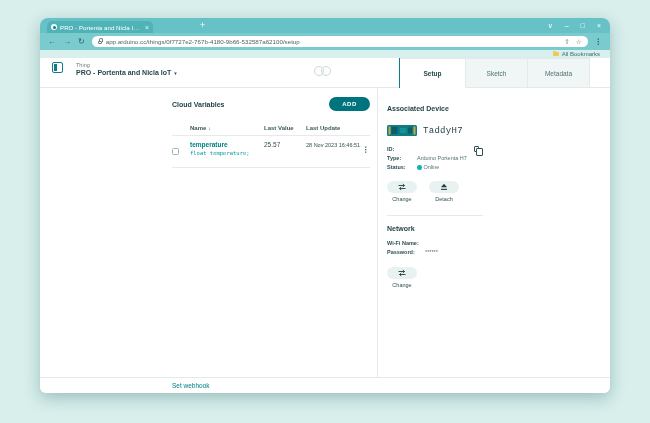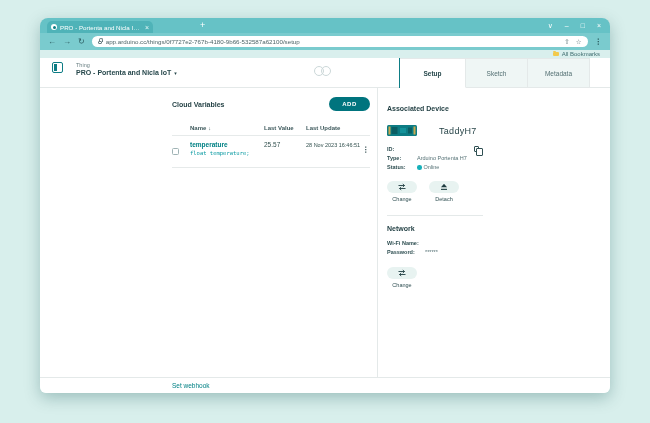--- a/index.html
+++ b/index.html
@@ -78,21 +78,21 @@
   .vrow.data { padding:5px 0 8px; border-bottom:1px solid #e6eaea; }
   .name-h { display:flex; gap:2px; align-items:center; }
   .sort { font-size:5.5px; }
   .checkbox { width:7px; height:7px; border:1px solid #9fb3b5; border-radius:1.5px; display:inline-block; margin-top:1px; }
   .var-name { font-size:6.5px; font-weight:bold; color:#008184; display:block; }
   .var-decl { font-size:5.5px; color:#0a9aa2; font-family:"DejaVu Sans Mono", monospace; display:block; margin-top:2px; }
   .cell-val { font-size:6.5px; color:#33514f; }
   .cell-upd { font-size:5.5px; color:#33514f; padding-top:1px; }
   .kebab { font-size:7.5px; font-weight:bold; color:#1f3d41; line-height:8px; align-self:center; }
 
-  .device-row { display:flex; align-items:center; gap:22px; margin-top:9px; }
+  .device-row { display:flex; align-items:center; gap:6px; margin-top:9px;font-family:Liberation Mono, monospace; }
   .device-name { font-size:9px; color:#1f3d41; letter-spacing:.3px; }
   .fields { position:relative; width:92px; margin-top:8px; }
   .field { display:flex; gap:4px; font-size:5.5px; line-height:9px; }
   .field .lbl { width:26px; font-weight:bold; color:#2f4f52; flex:0 0 auto; }
   .field .val { color:#567276; display:flex; align-items:center; gap:2px; }
   .copy { position:absolute; right:0; top:1px; width:5px; height:6px; border:1px solid #2f4f52; border-radius:1px; }
   .copy::before { content:""; position:absolute; left:1px; top:1px; width:5px; height:6px;
                   border:1px solid #2f4f52; border-radius:1px; background:#fff; }
   .dot { width:4.5px; height:4.5px; border-radius:50%; background:#16b0b9; display:inline-block; }
 

